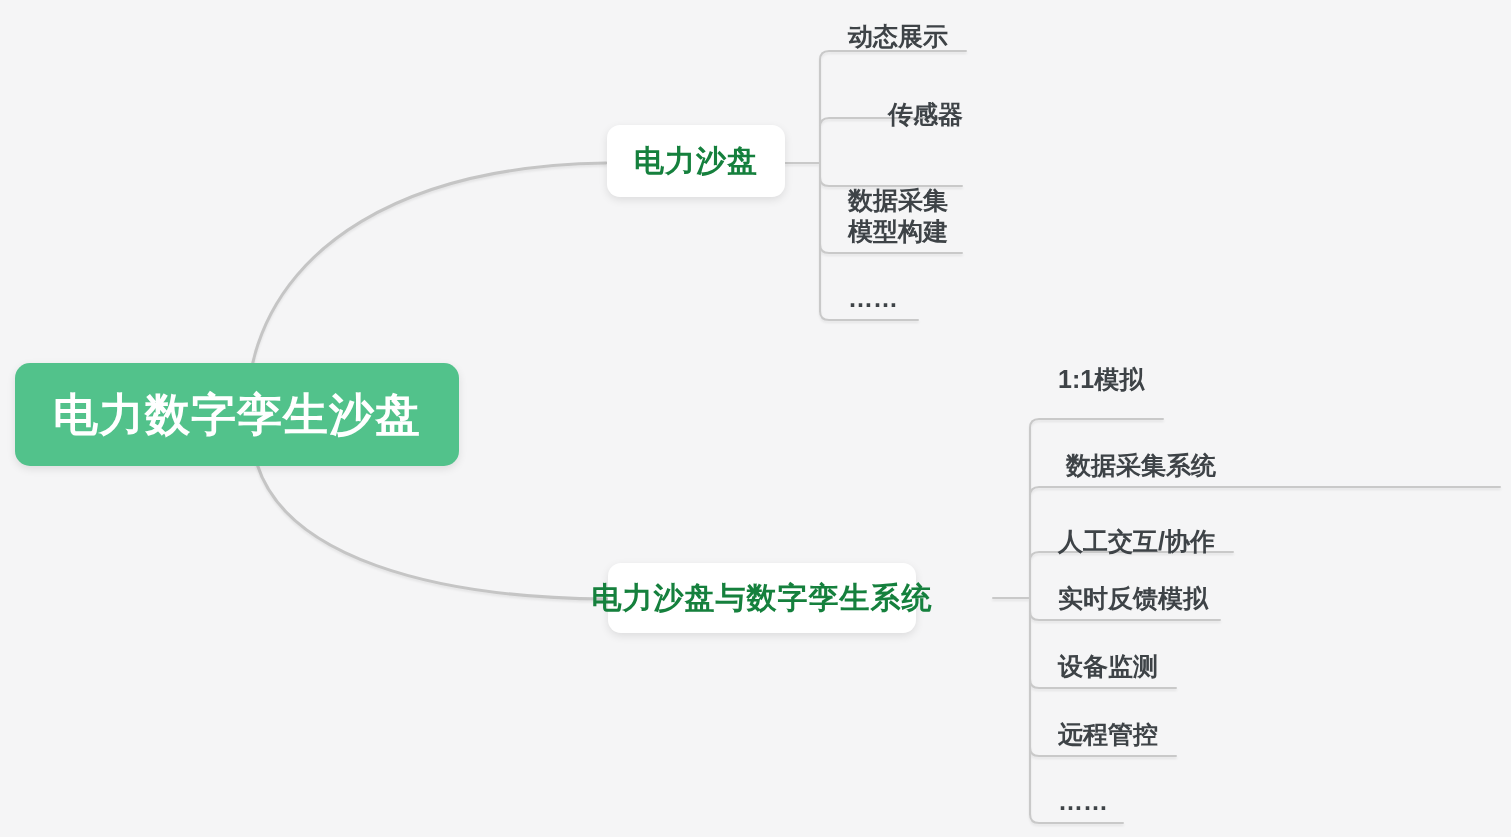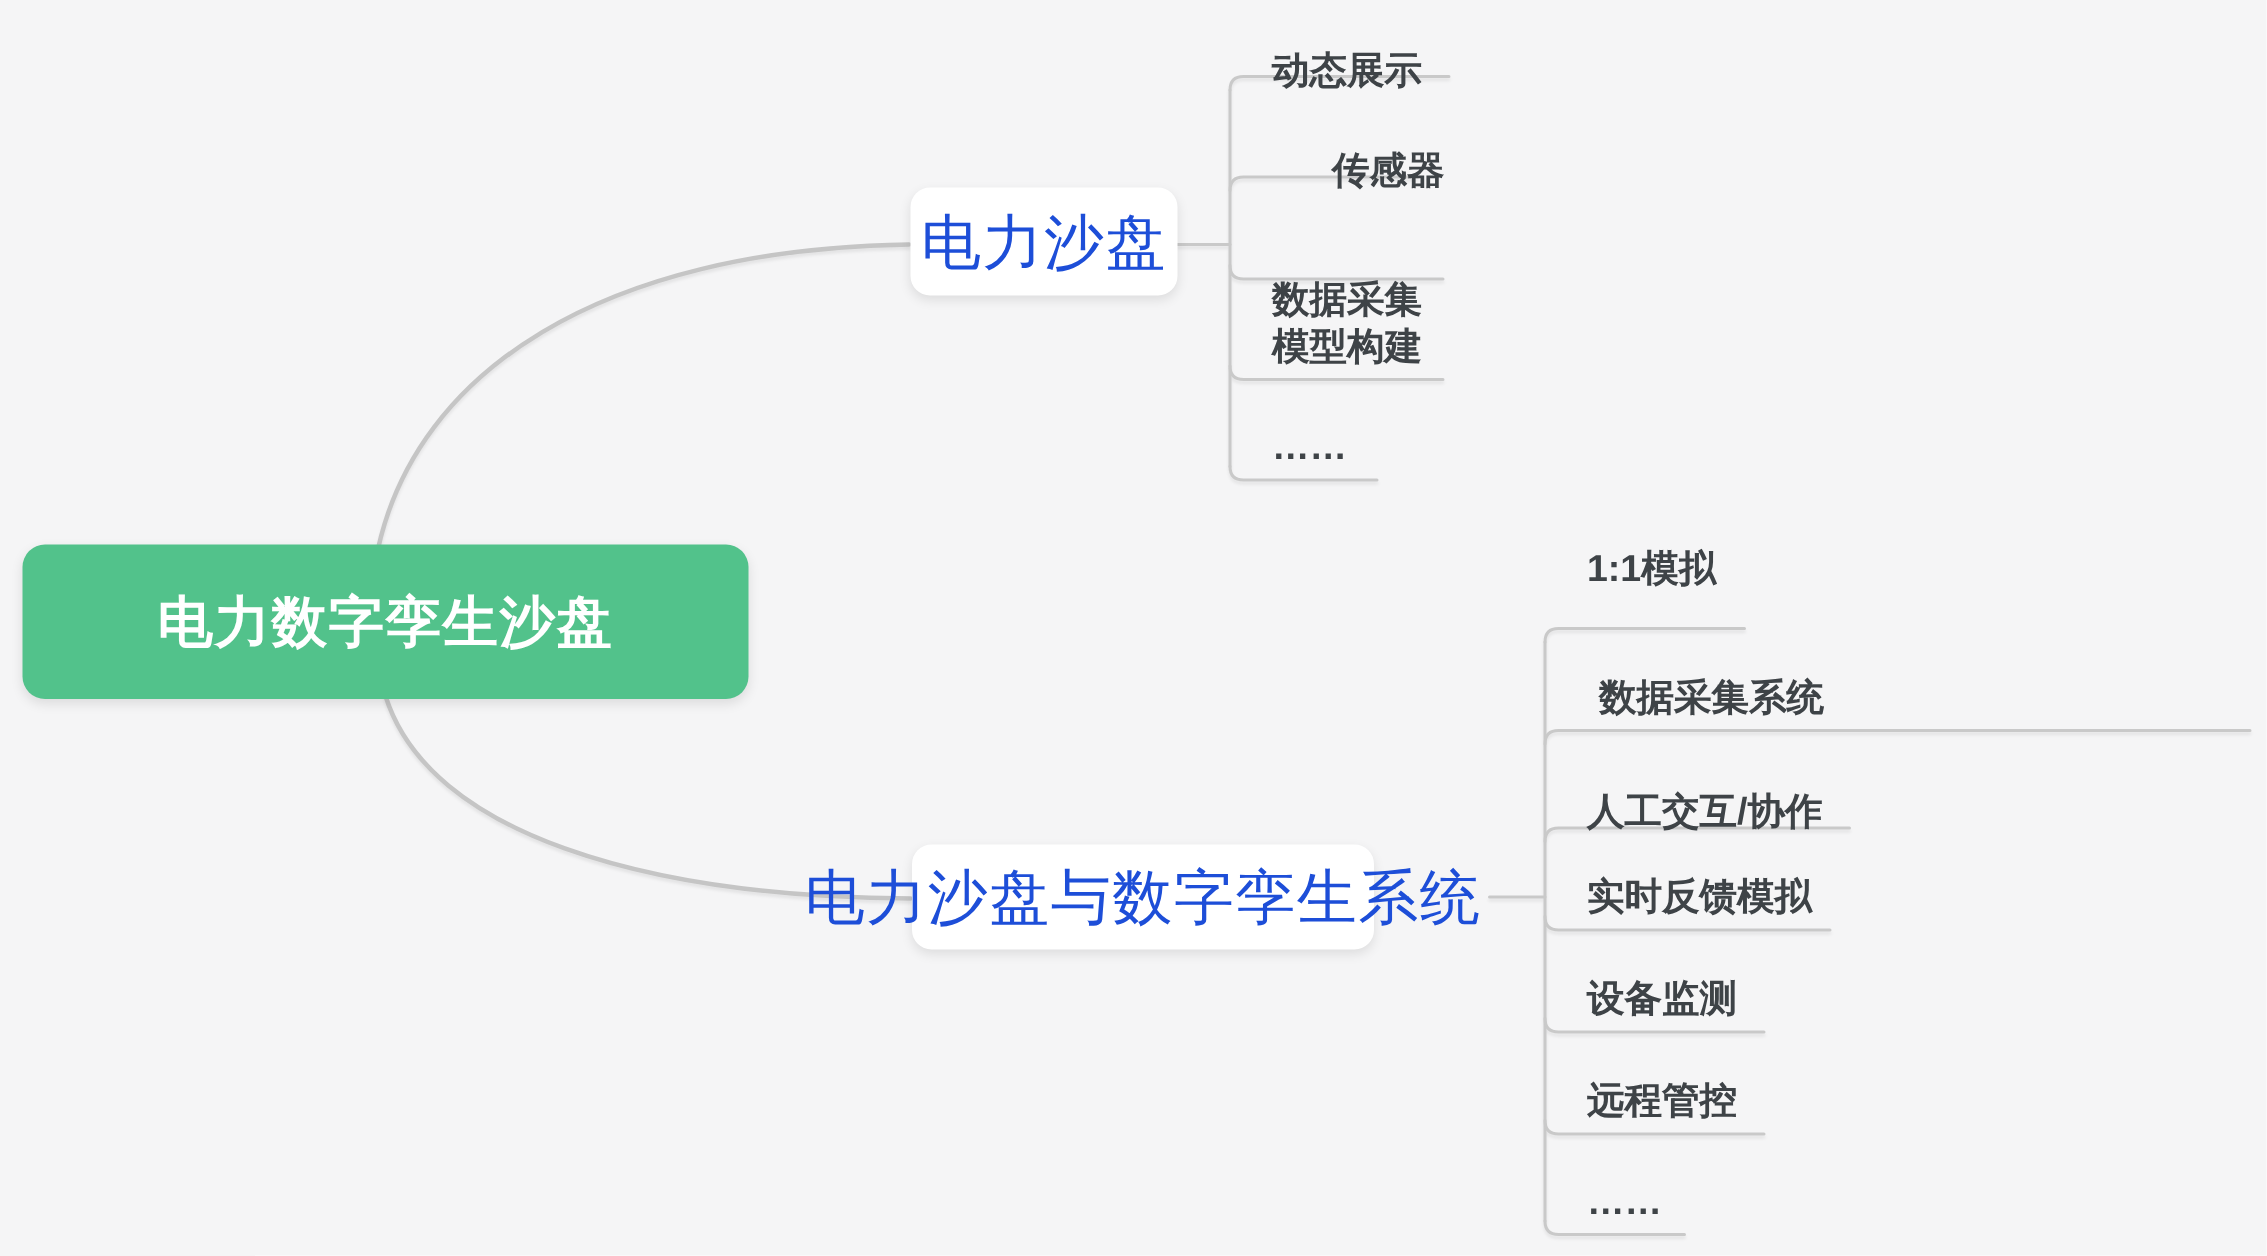--- a/index.html
+++ b/index.html
@@ -24,35 +24,35 @@
     position: absolute;
     display: flex;
     align-items: center;
     justify-content: center;
     box-sizing: border-box;
     white-space: nowrap;
     cursor: default;
   }
   .topic.root {
     left: 15px; top: 363px;
-    width: 484px; height: 103px;
+    width: 444px; height: 103px;
     background: #52c28b;
     border-radius: 15px;
     color: #ffffff;
-    font-size: 37px;
+    font-size: 45px;
     font-weight: 700;
     letter-spacing: 1px;
     box-shadow: 0 3px 8px rgba(0,0,0,0.10);
   }
   .topic.main {
     background: #ffffff;
     border-radius: 13px;
-    color: #1d4ed8;
-    font-size: 40px;
-    font-weight: 400;
+    color: #15803d;
+    font-size: 30px;
+    font-weight: 700;
     letter-spacing: 1px;
     box-shadow: 0 3px 8px rgba(0,0,0,0.10);
   }
   .topic.main.b1 { left: 607px; top: 125px; width: 178px; height: 72px; }
   .topic.main.b2 { left: 608px; top: 563px; width: 308px; height: 70px; }
   .sub {
     position: absolute;
     color: #3e4347;
     font-size: 25px;
     font-weight: 700;
@@ -94,21 +94,21 @@
       <path d="M 1030 747 Q 1030 756 1039 756 L 1176 756"></path>
       <path d="M 1030 814 Q 1030 823 1039 823 L 1123 823"></path>
     </g>
   </svg>
 
   <div class="topic root">电力数字孪生沙盘</div>
 
   <div class="topic main b1">电力沙盘</div>
   <div class="topic main b2">电力沙盘与数字孪生系统</div>
 
-  <div class="sub" style="left:848px; top:32px;">动态展示</div>
+  <div class="sub" style="left:848px; top:21px;">动态展示</div>
   <div class="sub" style="left:848px; top:99px;margin-left:40px;">传感器</div>
   <div class="sub" style="left:848px; top:149px;margin-top:36px;">数据采集</div>
   <div class="sub" style="left:848px; top:216px;">模型构建</div>
   <div class="sub" style="left:848px; top:283px;">……</div>
 
   <div class="sub" style="left:1058px; top:364px;">1:1模拟</div>
   <div class="sub" style="left:1066px; top:450px;">数据采集系统</div>
   <div class="sub" style="left:1058px; top:515px;margin-top:11px;">人工交互/协作</div>
   <div class="sub" style="left:1058px; top:583px;">实时反馈模拟</div>
   <div class="sub" style="left:1058px; top:651px;">设备监测</div>

